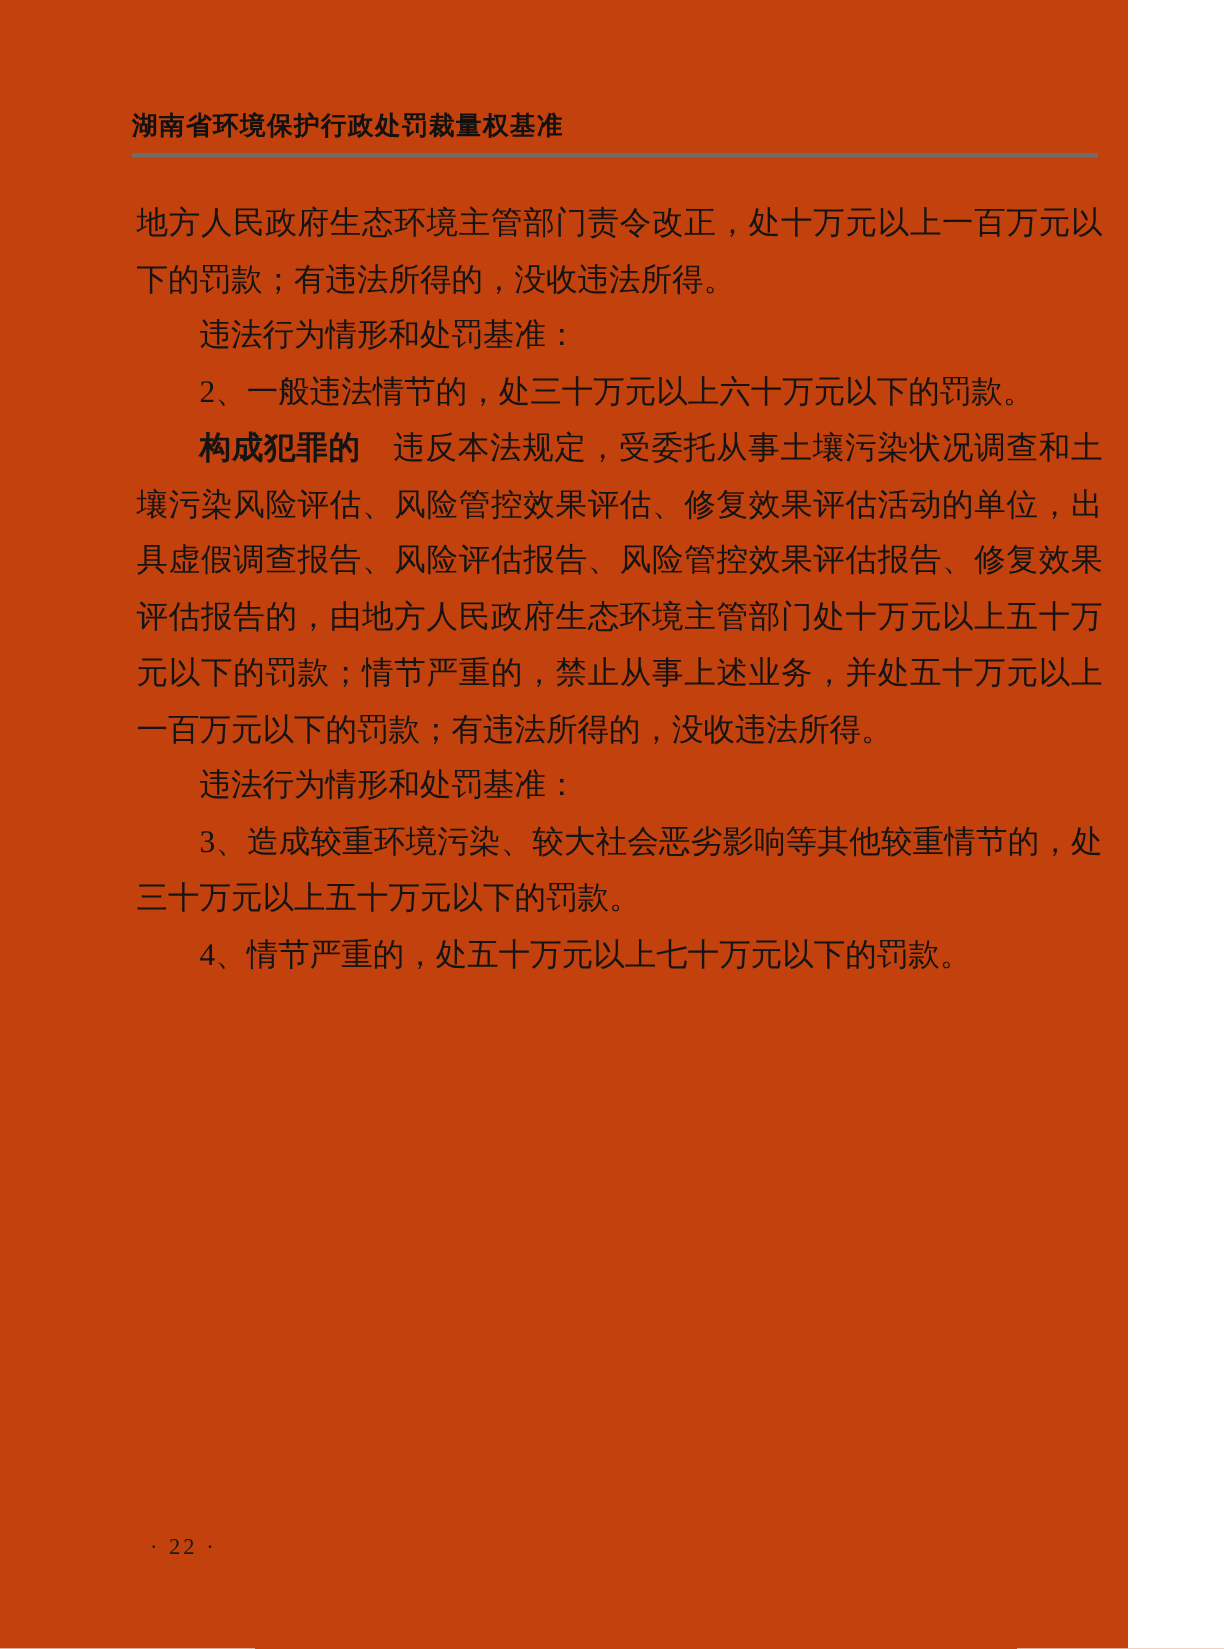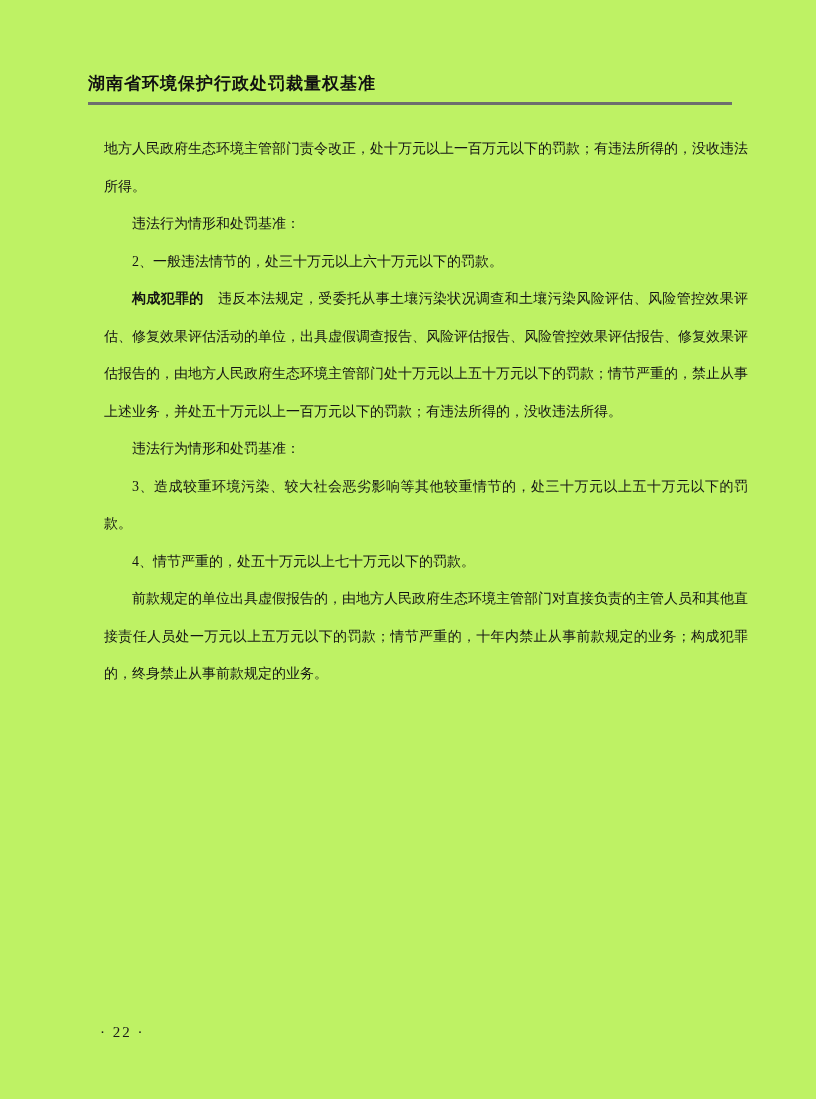--- a/index.html
+++ b/index.html
@@ -2,23 +2,23 @@
 <html><head>
 <meta charset="utf-8">
 <style>
   html, body {
     margin: 0;
     padding: 0;
     background: #ffffff;
   }
   .page {
     position: relative;
-    width: 816px;
+    width: 752px;
     height: 1099px;
-    background: #bef264;
+    background: #c2410c;
     color: #141414;
     font-family: "Liberation Serif", serif;
     overflow: hidden;
   }
   .header-title {
     position: absolute;
     left: 88px;
     top: 72px;
     font-family: "Liberation Sans", sans-serif;
     font-weight: bold;
@@ -30,24 +30,24 @@
   .header-rule {
     position: absolute;
     left: 88px;
     top: 102px;
     width: 644px;
     height: 3px;
     background: #6e6e6e;
   }
   .doc-body {
     position: absolute;
-    left: 104px;
+    left: 91px;
     top: 130px;
     width: 644px;
-    font-size: 14px;
+    font-size: 21px;
     line-height: 37.5px;
     text-align: justify;
     text-justify: inter-character;
   }
   .para {
     margin: 0;
     padding: 0;
   }
   .para.indent {
     text-indent: 2em;
@@ -74,18 +74,17 @@
   <div class="header-rule"></div>
 
   <div class="doc-body">
     <p class="para"><span>地方人民政府生态环境主管部门责令改正，处十万元以上一百万元以下的罚款；有违法所得的，没收违法所得。</span></p>
     <p class="para indent"><span>违法行为情形和处罚基准：</span></p>
     <p class="para indent"><span>2、一般违法情节的，处三十万元以上六十万元以下的罚款。</span></p>
     <p class="para indent"><span class="article-lead">构成犯罪的</span><span>　违反本法规定，受委托从事土壤污染状况调查和土壤污染风险评估、风险管控效果评估、修复效果评估活动的单位，出具虚假调查报告、风险评估报告、风险管控效果评估报告、修复效果评估报告的，由地方人民政府生态环境主管部门处十万元以上五十万元以下的罚款；情节严重的，禁止从事上述业务，并处五十万元以上一百万元以下的罚款；有违法所得的，没收违法所得。</span></p>
     <p class="para indent"><span>违法行为情形和处罚基准：</span></p>
     <p class="para indent"><span>3、造成较重环境污染、较大社会恶劣影响等其他较重情节的，处三十万元以上五十万元以下的罚款。</span></p>
     <p class="para indent"><span>4、情节严重的，处五十万元以上七十万元以下的罚款。</span></p>
-    <p class="para indent"><span>前款规定的单位出具虚假报告的，由地方人民政府生态环境主管部门对直接负责的主管人员和其他直接责任人员处一万元以上五万元以下的罚款；情节严重的，十年内禁止从事前款规定的业务；构成犯罪的，终身禁止从事前款规定的业务。</span></p>
   </div>
 
   <div class="page-footer">· 22 ·</div>
 
 </div>
 
 </body></html>

